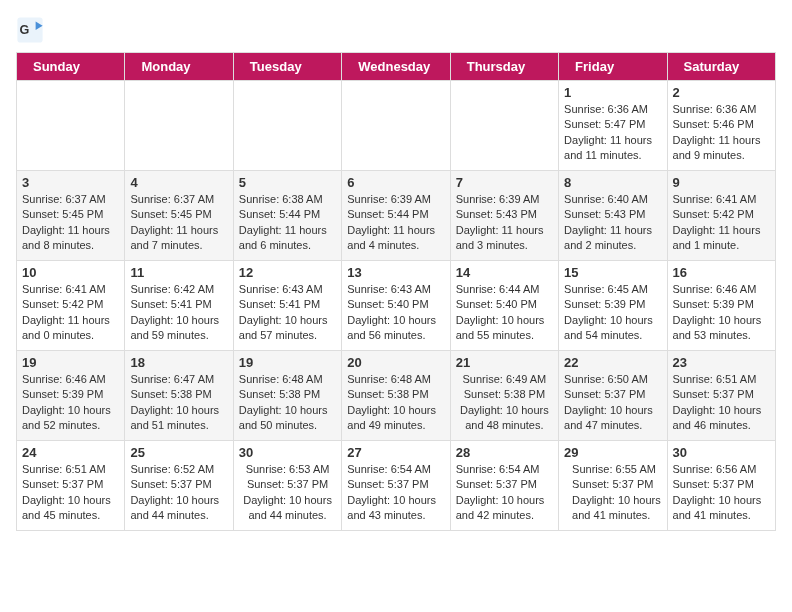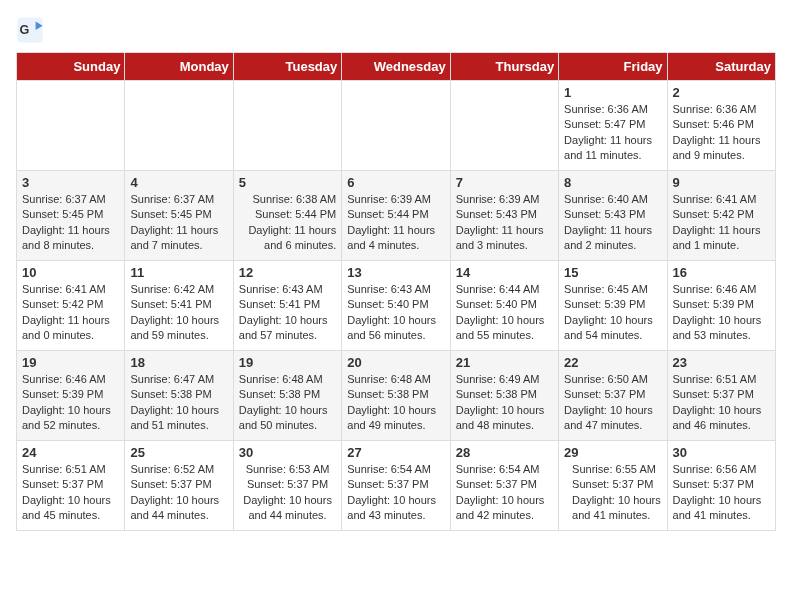--- a/index.html
+++ b/index.html
@@ -46,26 +46,26 @@
     .location-title {
       font-size: 16px;
       color: #333;
     }
     .calendar-table {
       width: 100%;
       border-collapse: collapse;
       table-layout: fixed;
     }
     .calendar-table th {
-      background-color: #b91c1c;
+      background-color: #be185d;
       color: #fff;
       font-size: 13px;
       font-weight: bold;
-      padding: 6px 4px;
-      text-align: right;
+      padding: 6px 16px;
+      text-align: left;
       border: 1px solid #ddd;
     }
     .calendar-table td {
       vertical-align: top;
       border: 1px solid #ddd;
       padding: 4px 5px;
       height: 90px;
       background: #fff;
       font-size: 11px;
       color: #333;
@@ -150,21 +150,21 @@
 Daylight: 11 hours and 8 minutes.</div>
         </td>
         <td class="alt-row">
           <span class="day-number">4</span>
           <div class="day-info" style="white-space: pre-line;">Sunrise: 6:37 AM
 Sunset: 5:45 PM
 Daylight: 11 hours and 7 minutes.</div>
         </td>
         <td class="alt-row">
           <span class="day-number">5</span>
-          <div class="day-info" style="white-space: pre-line; text-align: right;">Sunrise: 6:38 AM
+          <div class="day-info" style="white-space: pre-line;">Sunrise: 6:38 AM
 Sunset: 5:44 PM
 Daylight: 11 hours and 6 minutes.</div>
         </td>
         <td class="alt-row">
           <span class="day-number">6</span>
           <div class="day-info" style="white-space: pre-line;">Sunrise: 6:39 AM
 Sunset: 5:44 PM
 Daylight: 11 hours and 4 minutes.</div>
         </td>
         <td class="alt-row">
@@ -250,21 +250,21 @@
 Daylight: 10 hours and 50 minutes.</div>
         </td>
         <td class="alt-row">
           <span class="day-number">20</span>
           <div class="day-info" style="white-space: pre-line;">Sunrise: 6:48 AM
 Sunset: 5:38 PM
 Daylight: 10 hours and 49 minutes.</div>
         </td>
         <td class="alt-row">
           <span class="day-number">21</span>
-          <div class="day-info" style="white-space: pre-line;">Sunrise: 6:49 AM
+          <div class="day-info" style="white-space: pre-line; text-align: center;">Sunrise: 6:49 AM
 Sunset: 5:38 PM
 Daylight: 10 hours and 48 minutes.</div>
         </td>
         <td class="alt-row">
           <span class="day-number">22</span>
           <div class="day-info" style="white-space: pre-line;">Sunrise: 6:50 AM
 Sunset: 5:37 PM
 Daylight: 10 hours and 47 minutes.</div>
         </td>
         <td class="alt-row">

